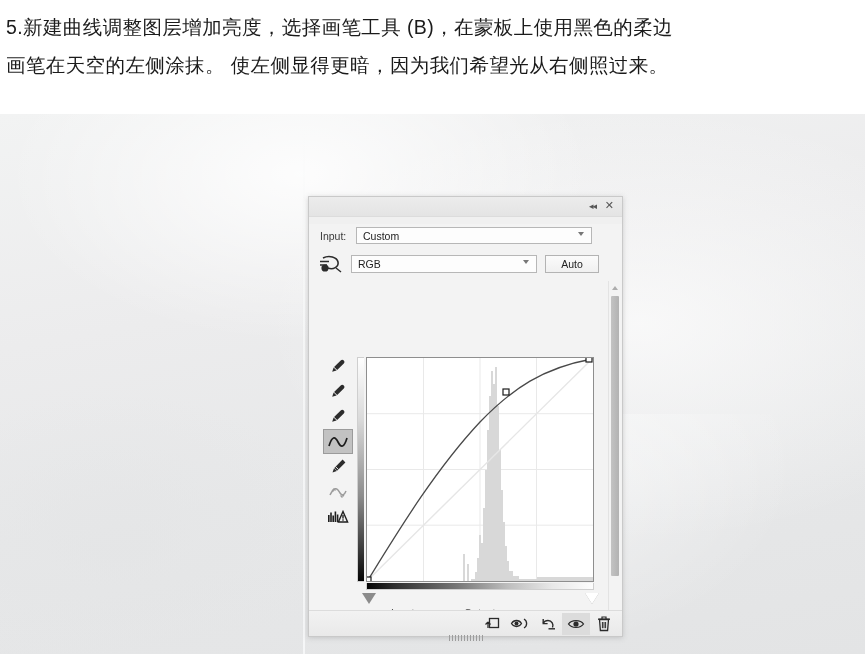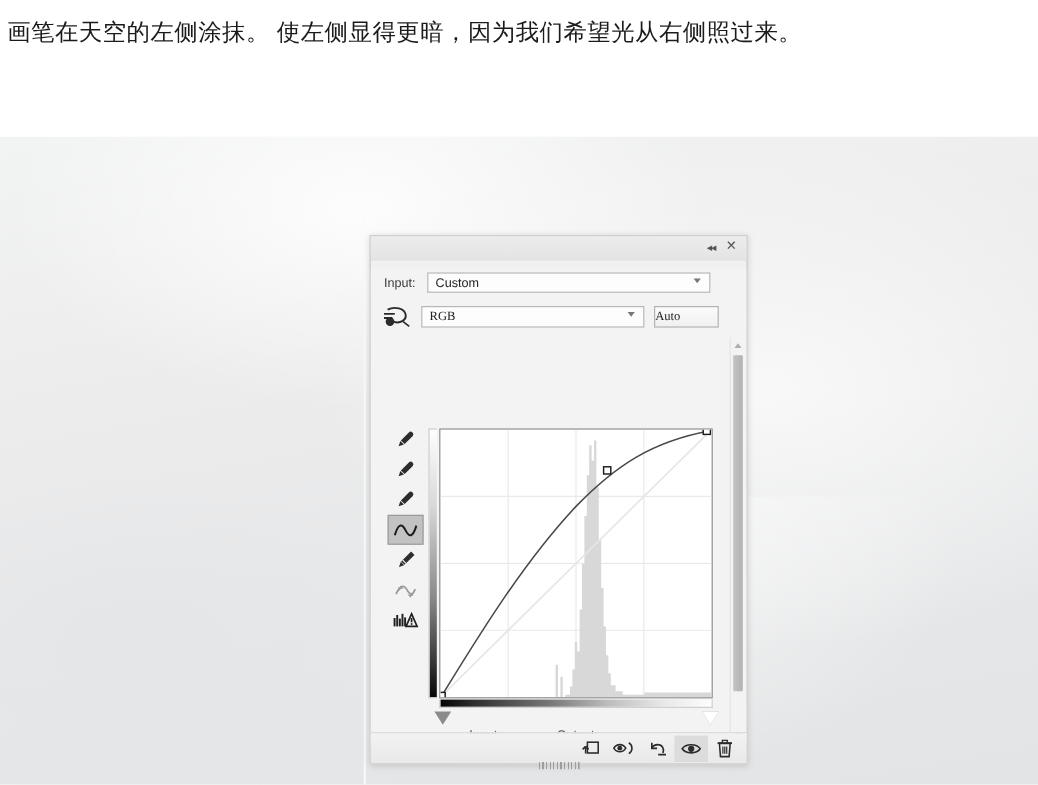--- a/index.html
+++ b/index.html
@@ -131,29 +131,29 @@
   .select .chev::before{
     content:"";position:absolute;left:0;top:0;
     border-left:3.5px solid transparent;border-right:3.5px solid transparent;
     border-top:4px solid #777;
   }
   .preset-select{width:236px;}
 
   
   .chan-row{
     position:relative;height:24px;margin-top:5px;
-    display:flex;align-items:center;padding-left:10px;font-family:Liberation Serif, serif;
+    display:flex;align-items:center;padding-left:10px;
   }
   .oia-icon{width:25px;height:20px;position:relative;flex:0 0 auto;}
   .chan-select{width:186px;margin-left:7px;height:18px;}
   .auto-btn{
     margin-left:8px;width:54px;height:18px;
     background:linear-gradient(to bottom,#fbfbfb,#f0f0f0);
     border:1px solid #b3b3b3;box-sizing:border-box;
-    display:flex;align-items:center;
+    display:flex;align-items:center;justify-content:center;
     font-size:10.5px;color:#222;
   }
 
   
   .toolcol{
     position:absolute;left:14px;top:130px;width:32px;
   }
   .tool{
     width:30px;height:25px;
     display:flex;align-items:center;justify-content:center;
@@ -244,20 +244,21 @@
     position:absolute;left:50%;bottom:-5px;transform:translateX(-50%);
     width:34px;height:6px;
     background:repeating-linear-gradient(to right,#9d9d9d 0 1px,transparent 1px 3px);
   }
   svg{display:block;}
 </style>
 </head>
 <body>
 
 <div class="caption">
+  <div class="caption-line">5.新建曲线调整图层增加亮度，选择画笔工具 (B)，在蒙板上使用黑色的柔边</div>
   <div class="caption-line">画笔在天空的左侧涂抹。 使左侧显得更暗，因为我们希望光从右侧照过来。</div>
 </div>
 
 <div class="photo">
   <div class="photo-edge"></div>
   <div class="photo-haze"></div>
 </div>
 
 <div class="panel">
 

